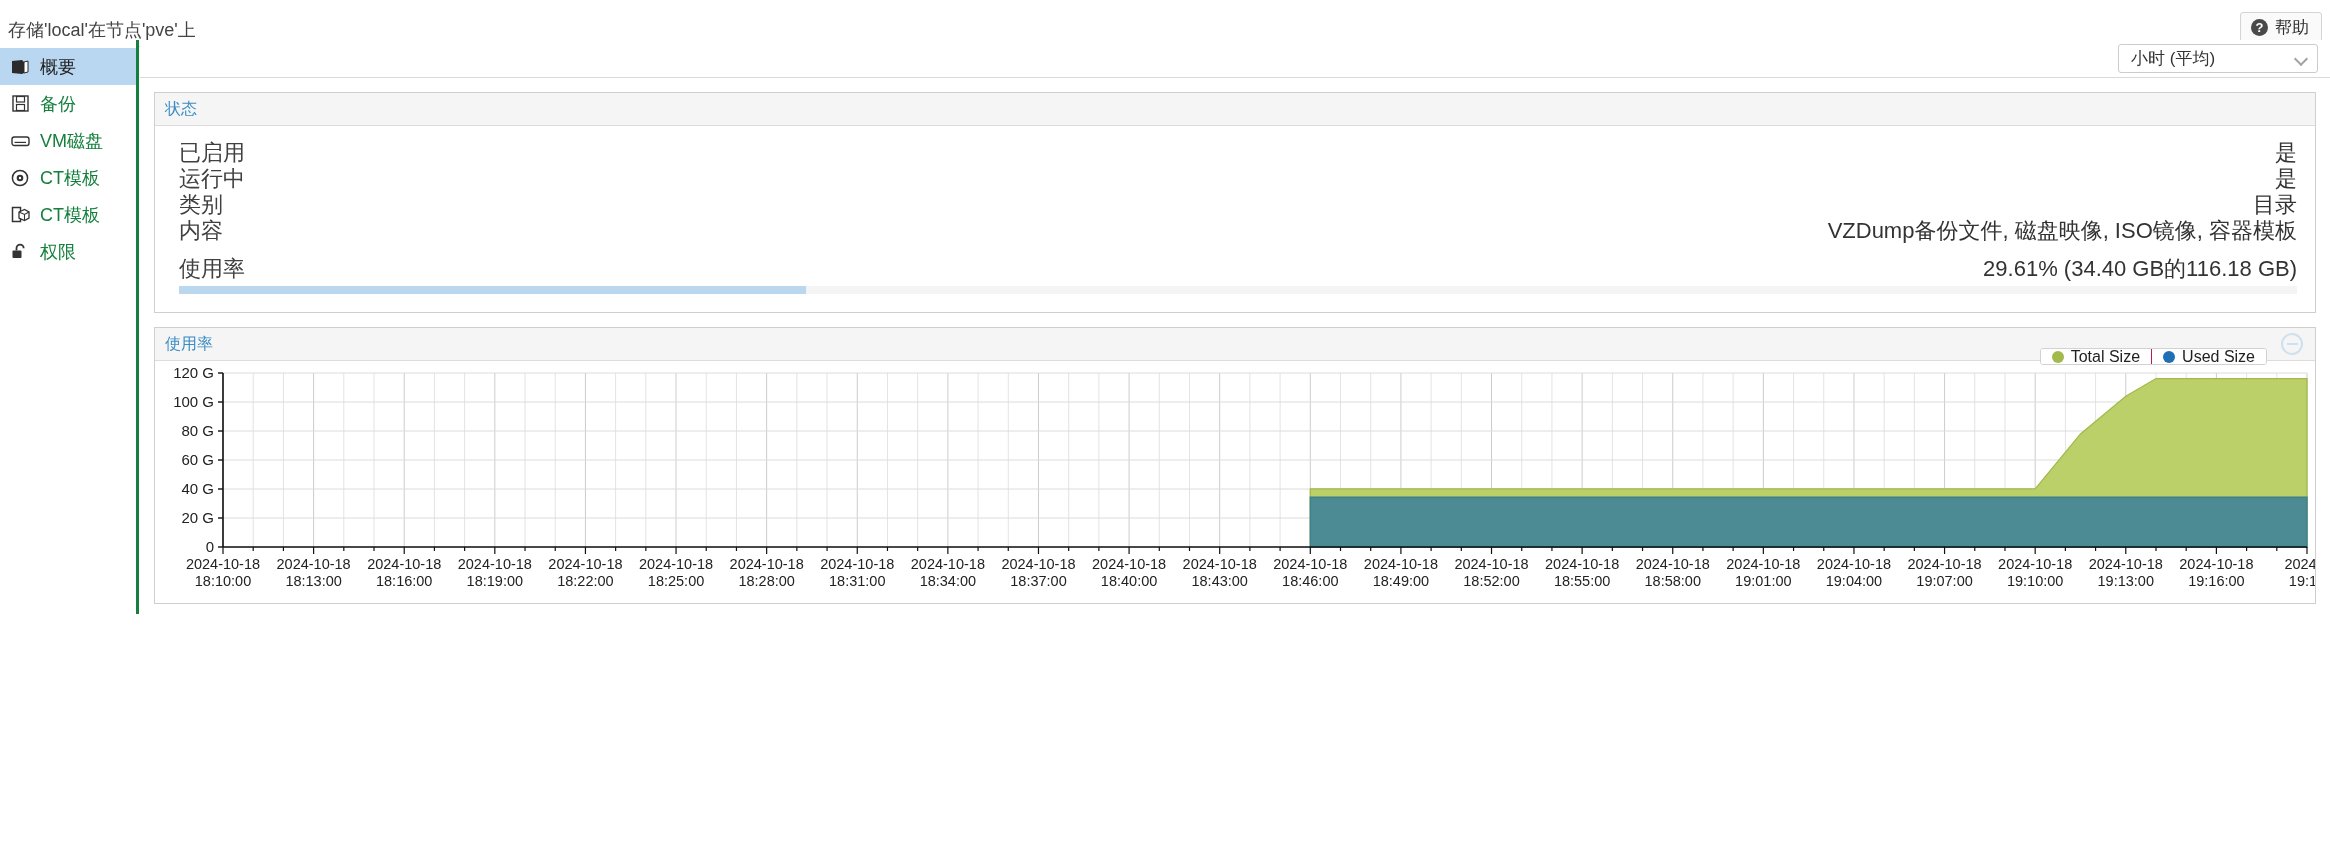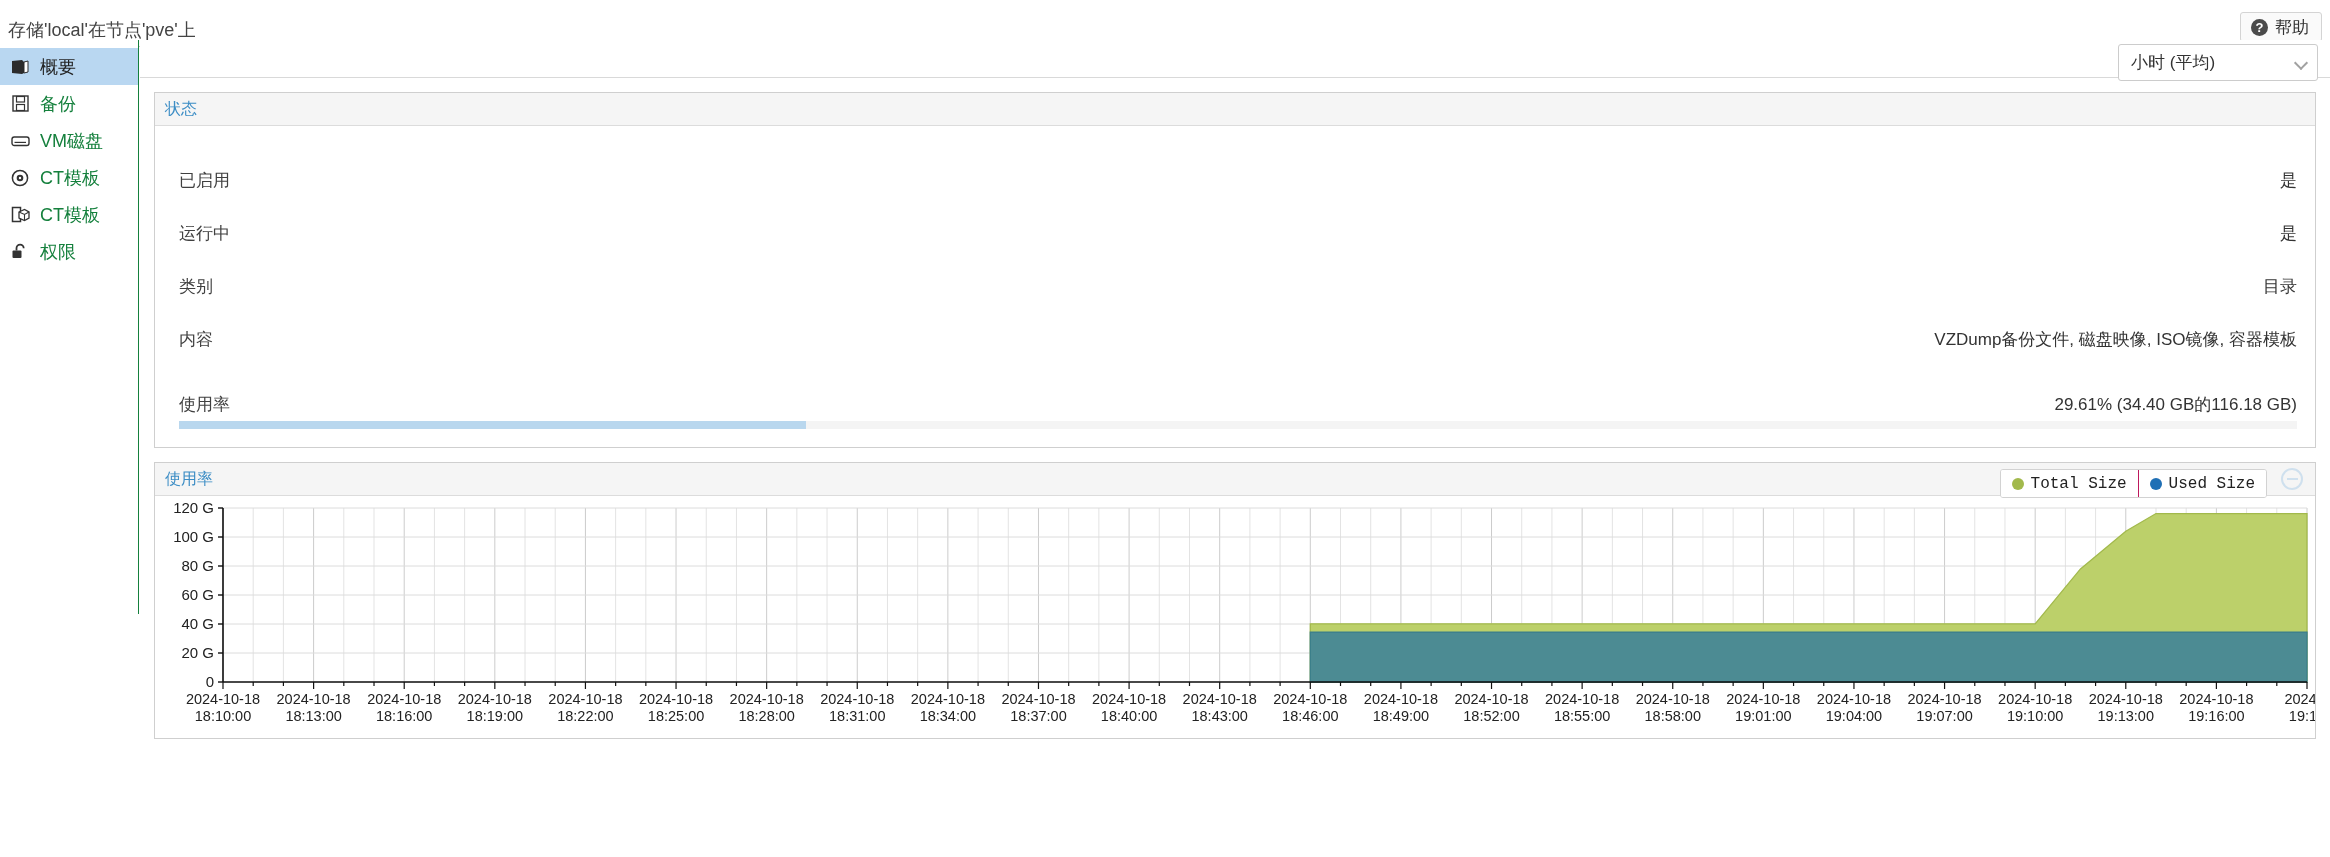--- a/index.html
+++ b/index.html
@@ -42,21 +42,21 @@
     font-size: 13px; font-weight: bold;
     display: flex; align-items: center; justify-content: center;
     line-height: 1;
   }
 
   
   .sidebar {
     position: absolute; left: 0; top: 40px;
     width: 139px; height: 574px;
     background: #ffffff;
-    border-right: 1px solid #15803d;
+    border-right: 3px solid #15803d;
     padding-top: 8px;
   }
   .side-item {
     position: relative;
     height: 37px;
     display: flex; align-items: center;
     padding-left: 9px;
     font-size: 18px; color: #15803d;
     cursor: pointer;
     white-space: nowrap;
@@ -80,21 +80,21 @@
     background: #ffffff;
   }
   .toolbar {
     position: relative;
     height: 38px;
     border-bottom: 1px solid #d9d9d9;
     background: #ffffff;
   }
   .range-select {
     position: absolute; right: 12px; top: 4px;
-    width: 200px; height: 37px;
+    width: 200px; height: 29px;
     background: #fff;
     border: 1px solid #cccccc;
     border-radius: 3px;
     display: flex; align-items: center;
     padding: 0 8px 0 12px;
     font-size: 17px; color: #333;
     cursor: pointer;
   }
   .range-select .val { flex: 1; }
   .chev { width: 14px; height: 9px; position: relative; opacity: .55; }
@@ -127,51 +127,49 @@
     color: #3c8dc5;
     font-size: 16px;
   }
 
   
   .status-body { padding: 14px 0 18px 0; }
   .srow {
     display: flex; align-items: center;
     height: 26px;
     padding: 0 18px 0 24px;
-    font-size: 17px;
+    font-size: 22px;
     color: #333;
-    margin-top: 27px;
   }
   .srow .k { flex: 0 0 auto; color: #404040; }
   .srow .v { flex: 1 1 auto; text-align: right; color: #333; }
   .srow-spacer { height: 12px; }
   .usage-bar-wrap { padding: 4px 18px 0 24px; }
   .usage-track {
     position: relative;
     height: 8px;
     background: #f4f4f4;
     border: 0;
   }
   .usage-fill {
     position: absolute; left: 0; top: 0;
     height: 8px;
     background: #b9d7ee;
   }
 
   
   .chart-head { justify-content: flex-start; }
   .legend {
-    position: absolute; right: 48px; top: 6px;
+    position: absolute; right: 48px; top: 20px;
     display: flex;
     border: 1px solid #d2d2d2;
     border-radius: 3px;
     overflow: hidden;
     background: #fff;
-    height: 29px;
-    font-family: Liberation Mono, monospace;
+    height: 17px;
   }
   .leg-item {
     display: flex; align-items: center; gap: 7px;
     padding: 0 11px;
     font-size: 16px; color: #222;
     cursor: pointer;
     background: #fff;
   }
   .leg-item + .leg-item { border-left: 1px solid #be185d; }
   .leg-dot { width: 12px; height: 12px; border-radius: 50%; }

